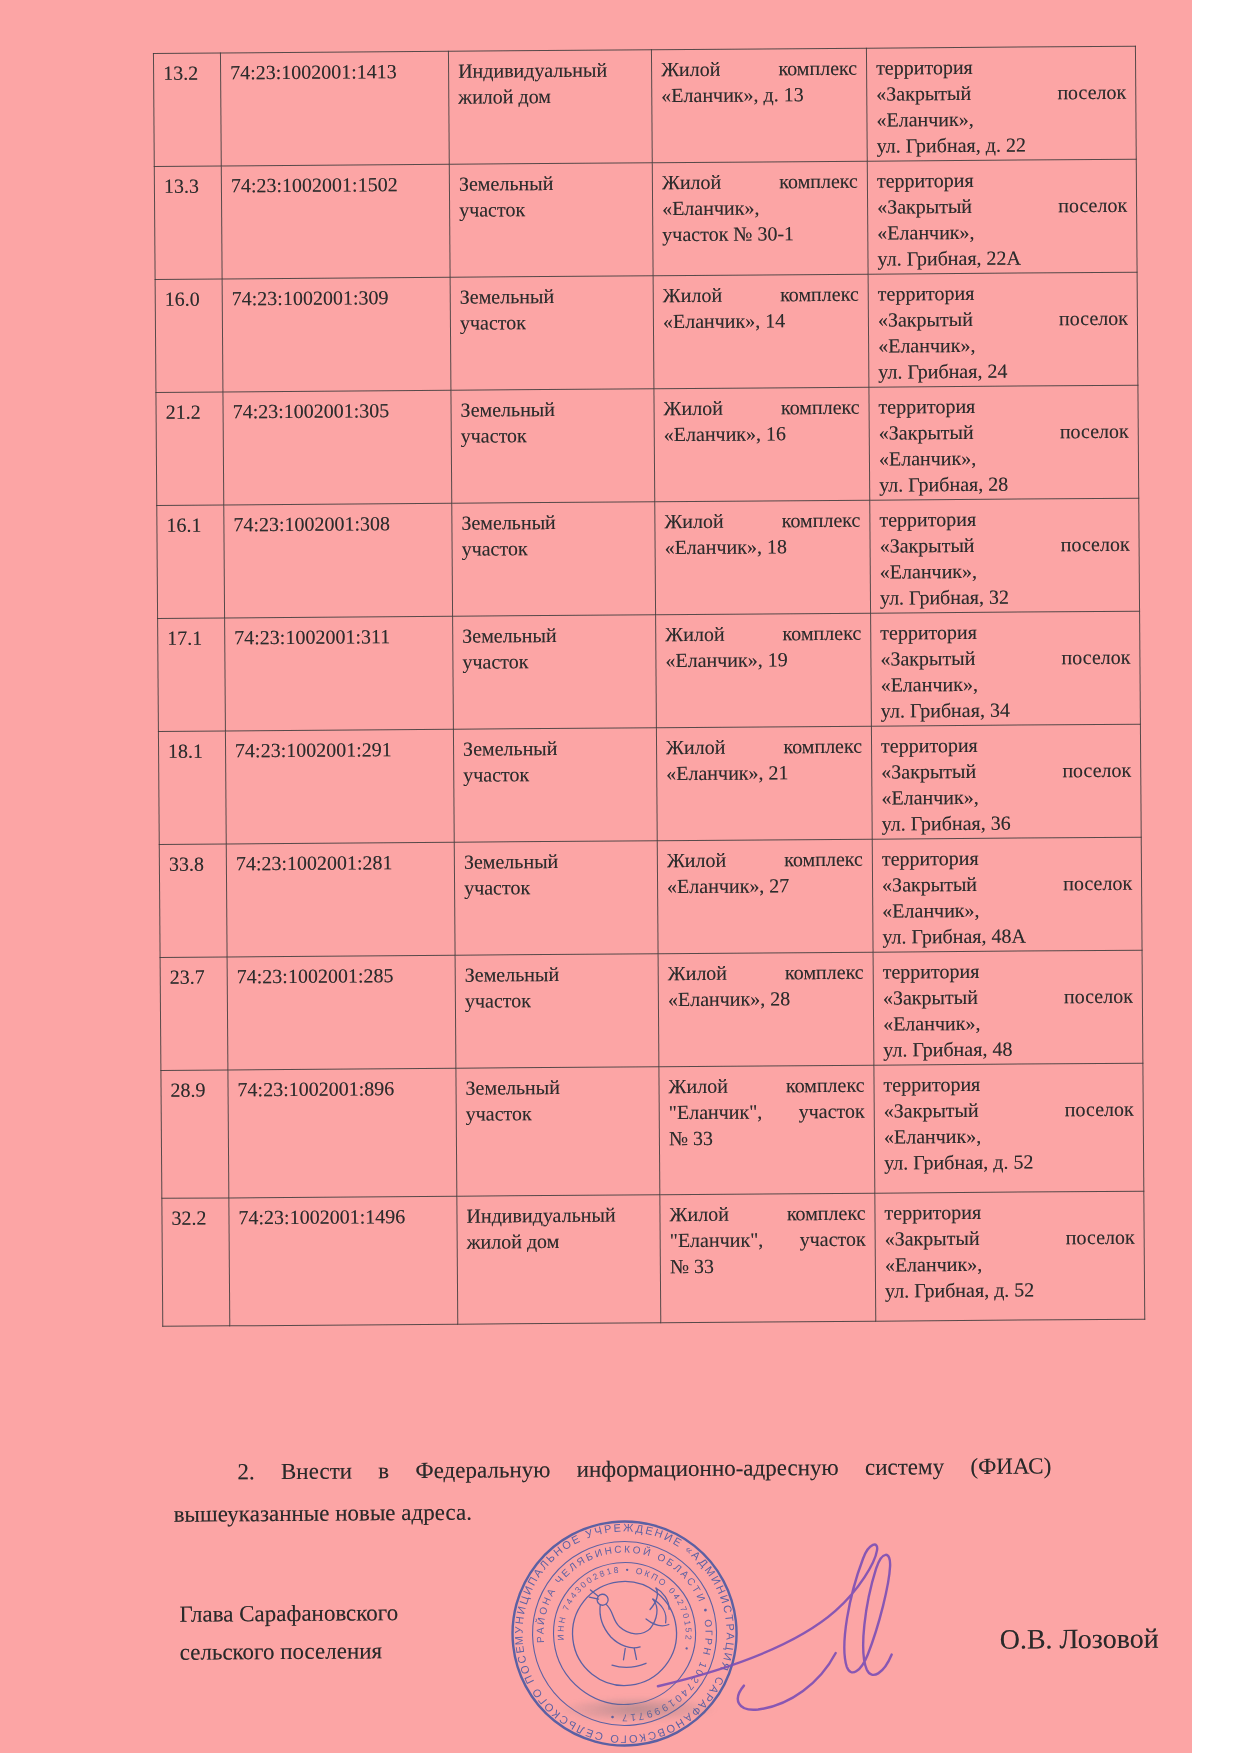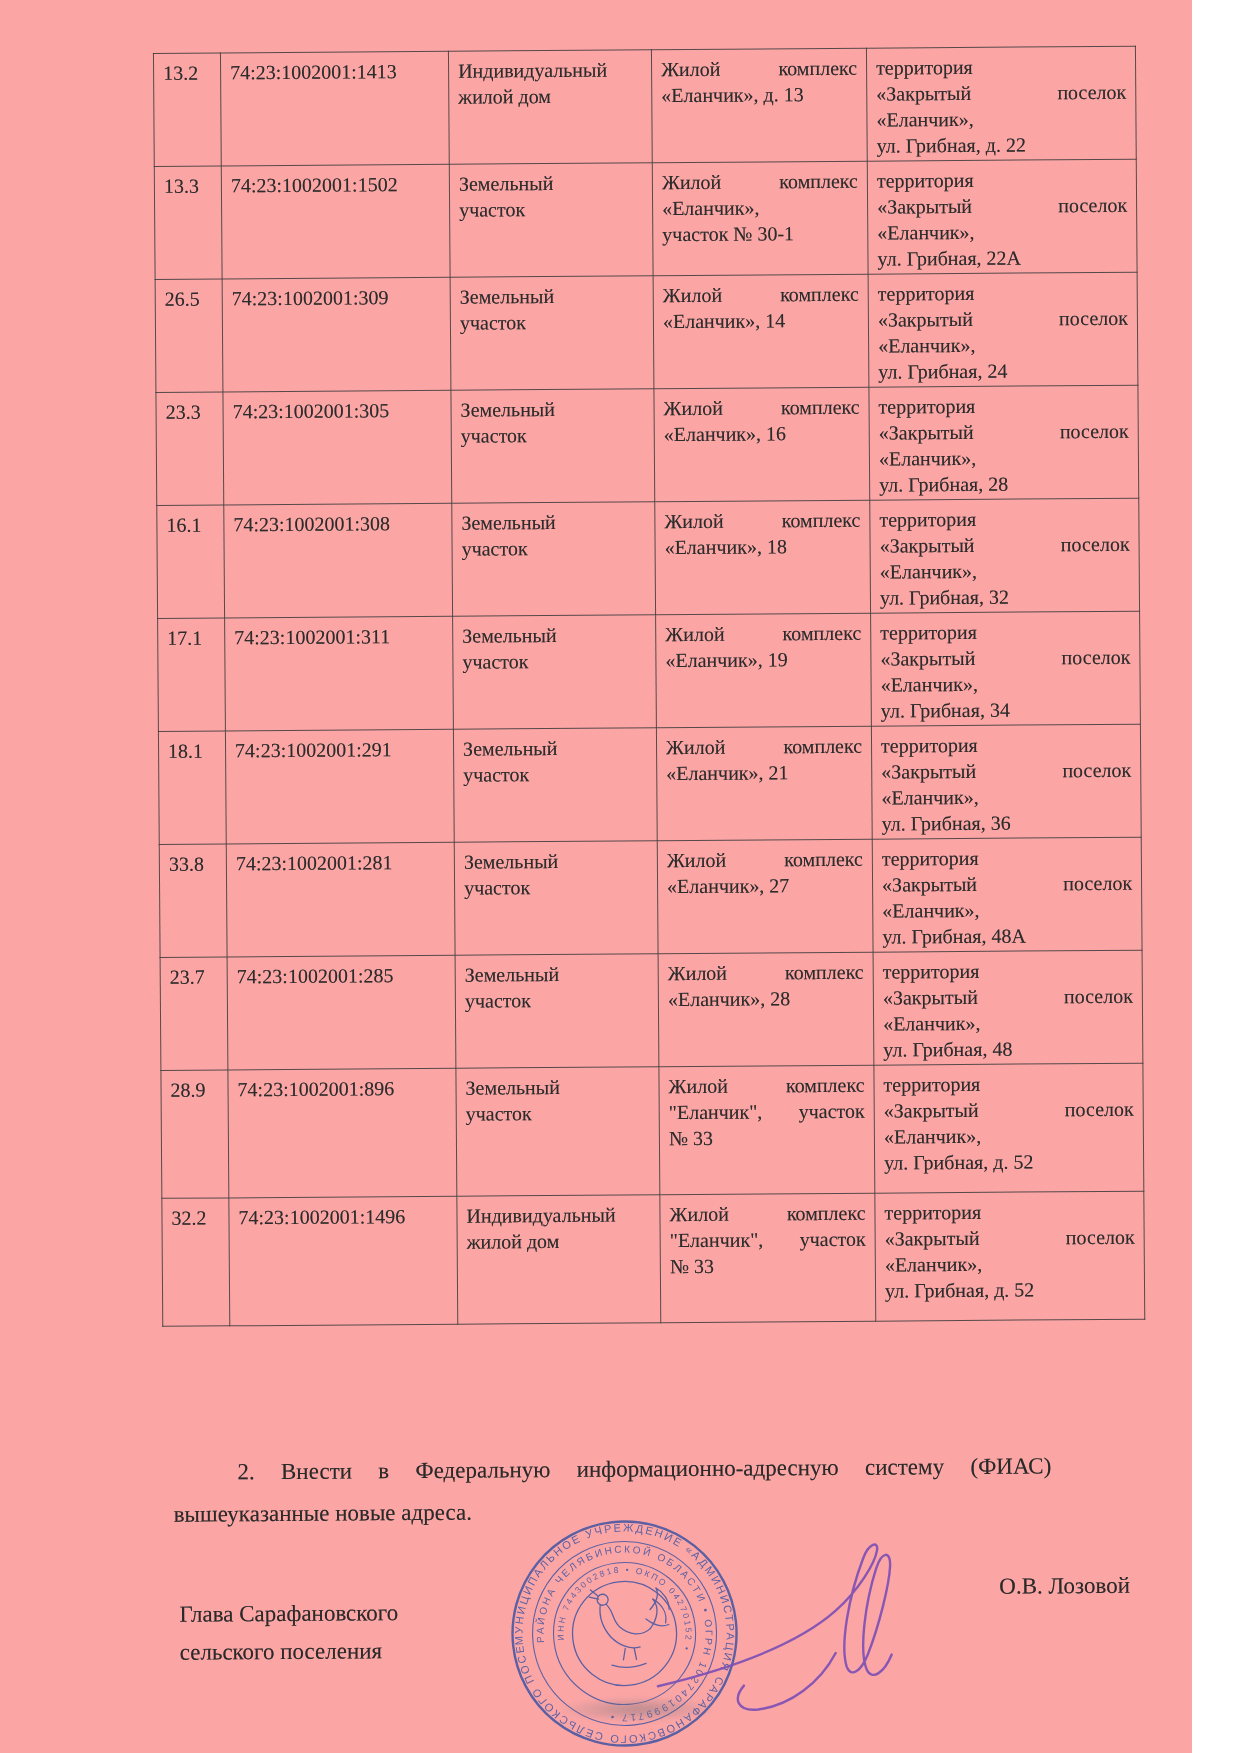--- a/index.html
+++ b/index.html
@@ -42,22 +42,22 @@
   .para div{text-align:justify;text-align-last:justify;}
   .para div:last-child{text-align-last:left;}
   .para div:first-child{text-indent:64px;}
   
   .sig-title{
     position:absolute;left:168px;top:1596px;
     font-size:23px;line-height:38px;color:#2a2a2a;
     text-shadow:0 0 .6px rgba(50,50,50,.45);
   }
   .sig-name{
-    position:absolute;left:988px;top:1580px;
-    font-size:23px;color:#2a2a2a;
+    position:absolute;left:988px;top:1630px;
+    font-size:28px;color:#2a2a2a;
     text-shadow:0 0 .6px rgba(50,50,50,.45);
   }
   .stamp{
     position:absolute;left:491px;top:1515px;width:244px;height:244px;
     opacity:.82;
   }
   .stamp text{
     font-family:"Liberation Sans","DejaVu Sans",sans-serif;
     fill:var(--stamp-ink,#3952a3);
   }
@@ -126,21 +126,21 @@
               </td>
               <td class="c-addr just">
                 <div>территория</div>
                 <div>«Закрытый поселок</div>
                 <div>«Еланчик»,</div>
                 <div>ул. Грибная, 22А</div>
               </td>
             </tr>
             <tr>
               <td class="c-num">
-                <div>26.5</div>
+                <div>16.0</div>
               </td>
               <td class="c-cad">
                 <div>74:23:1002001:309</div>
               </td>
               <td class="c-type just">
                 <div>Земельный</div>
                 <div>участок</div>
               </td>
               <td class="c-loc just">
                 <div>Жилой комплекс</div>
@@ -148,21 +148,21 @@
               </td>
               <td class="c-addr just">
                 <div>территория</div>
                 <div>«Закрытый поселок</div>
                 <div>«Еланчик»,</div>
                 <div>ул. Грибная, 24</div>
               </td>
             </tr>
             <tr>
               <td class="c-num">
-                <div>23.3</div>
+                <div>21.2</div>
               </td>
               <td class="c-cad">
                 <div>74:23:1002001:305</div>
               </td>
               <td class="c-type just">
                 <div>Земельный</div>
                 <div>участок</div>
               </td>
               <td class="c-loc just">
                 <div>Жилой комплекс</div>

